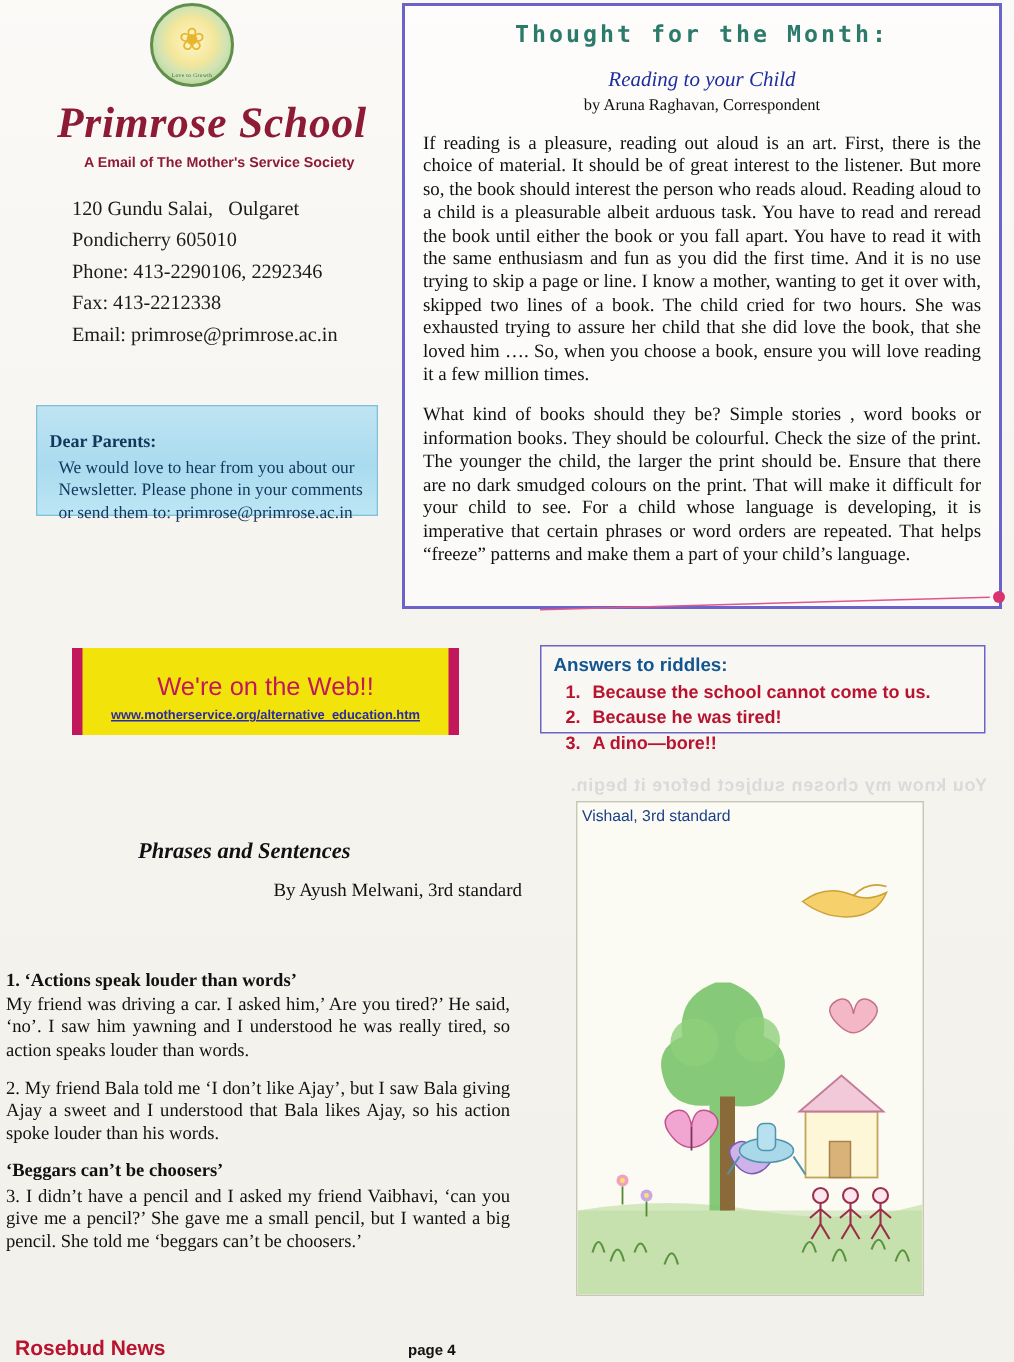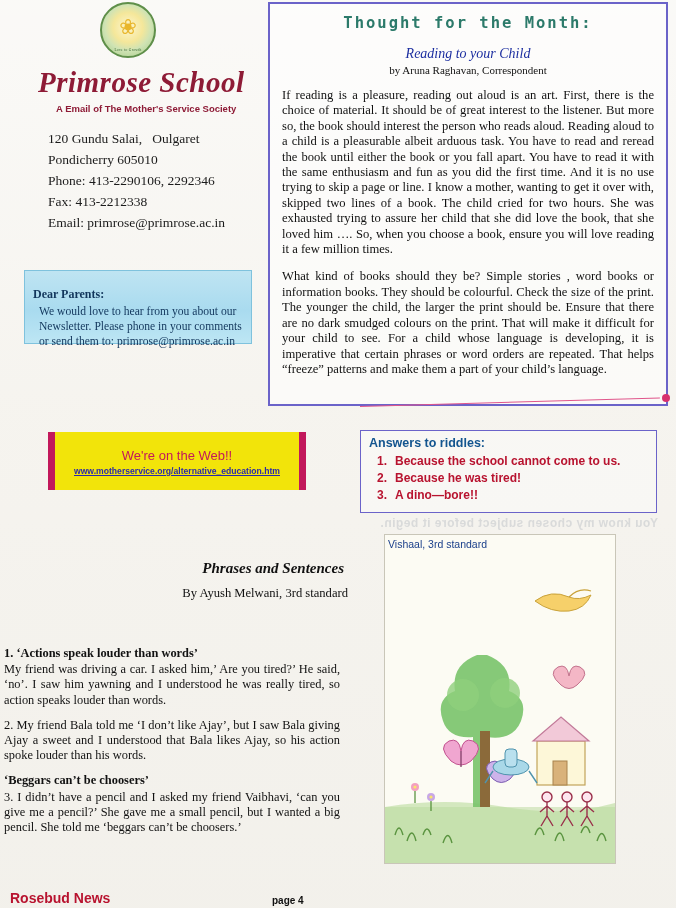--- a/index.html
+++ b/index.html
@@ -178,40 +178,40 @@
     height: 58px;
     background: #f2e40a;
     border-left: 7px solid #c2185b;
     border-right: 7px solid #c2185b;
     box-sizing: border-box;
     text-align: center;
     padding-top: 16px;
   }
   .web-line1 {
     font-family: "Liberation Sans", sans-serif;
-    font-size: 13px;
+    font-size: 17px;
     color: #c2185b;
     font-weight: normal;
   }
   .web-line2 {
     font-family: "Liberation Sans", sans-serif;
     font-size: 8.6px;
     font-weight: bold;
     color: #2a2aa8;
     text-decoration: underline;
     margin-top: 3px;
   }
 
   
   .riddles-box {
     position: absolute;
     left: 360px;
     top: 430px;
     width: 297px;
-    height: 83px;
+    height: 59px;
     border: 1px solid #6b63c9;
     background: rgba(255,255,255,0.35);
     box-sizing: border-box;
     padding: 5px 8px;
   }
   .riddles-title {
     font-family: "Liberation Sans", sans-serif;
     font-weight: bold;
     font-size: 12.5px;
     color: #13558f;
@@ -223,24 +223,24 @@
     font-size: 12px;
     color: #b8132f;
     line-height: 17px;
     display: flex;
   }
   .riddle-num { width: 26px; padding-left: 8px; box-sizing: border-box; }
 
   
   .phrases-title {
     position: absolute;
-    left: 104px;
+    left: 92px;
     top: 560px;
     width: 240px;
-    text-align: right;
+    text-align: left;
     font-size: 15px;
     font-weight: bold;
     font-style: italic;
     font-family: "Liberation Serif", serif;
   }
   .phrases-author {
     position: absolute;
     left: 108px;
     top: 586px;
     width: 240px;

